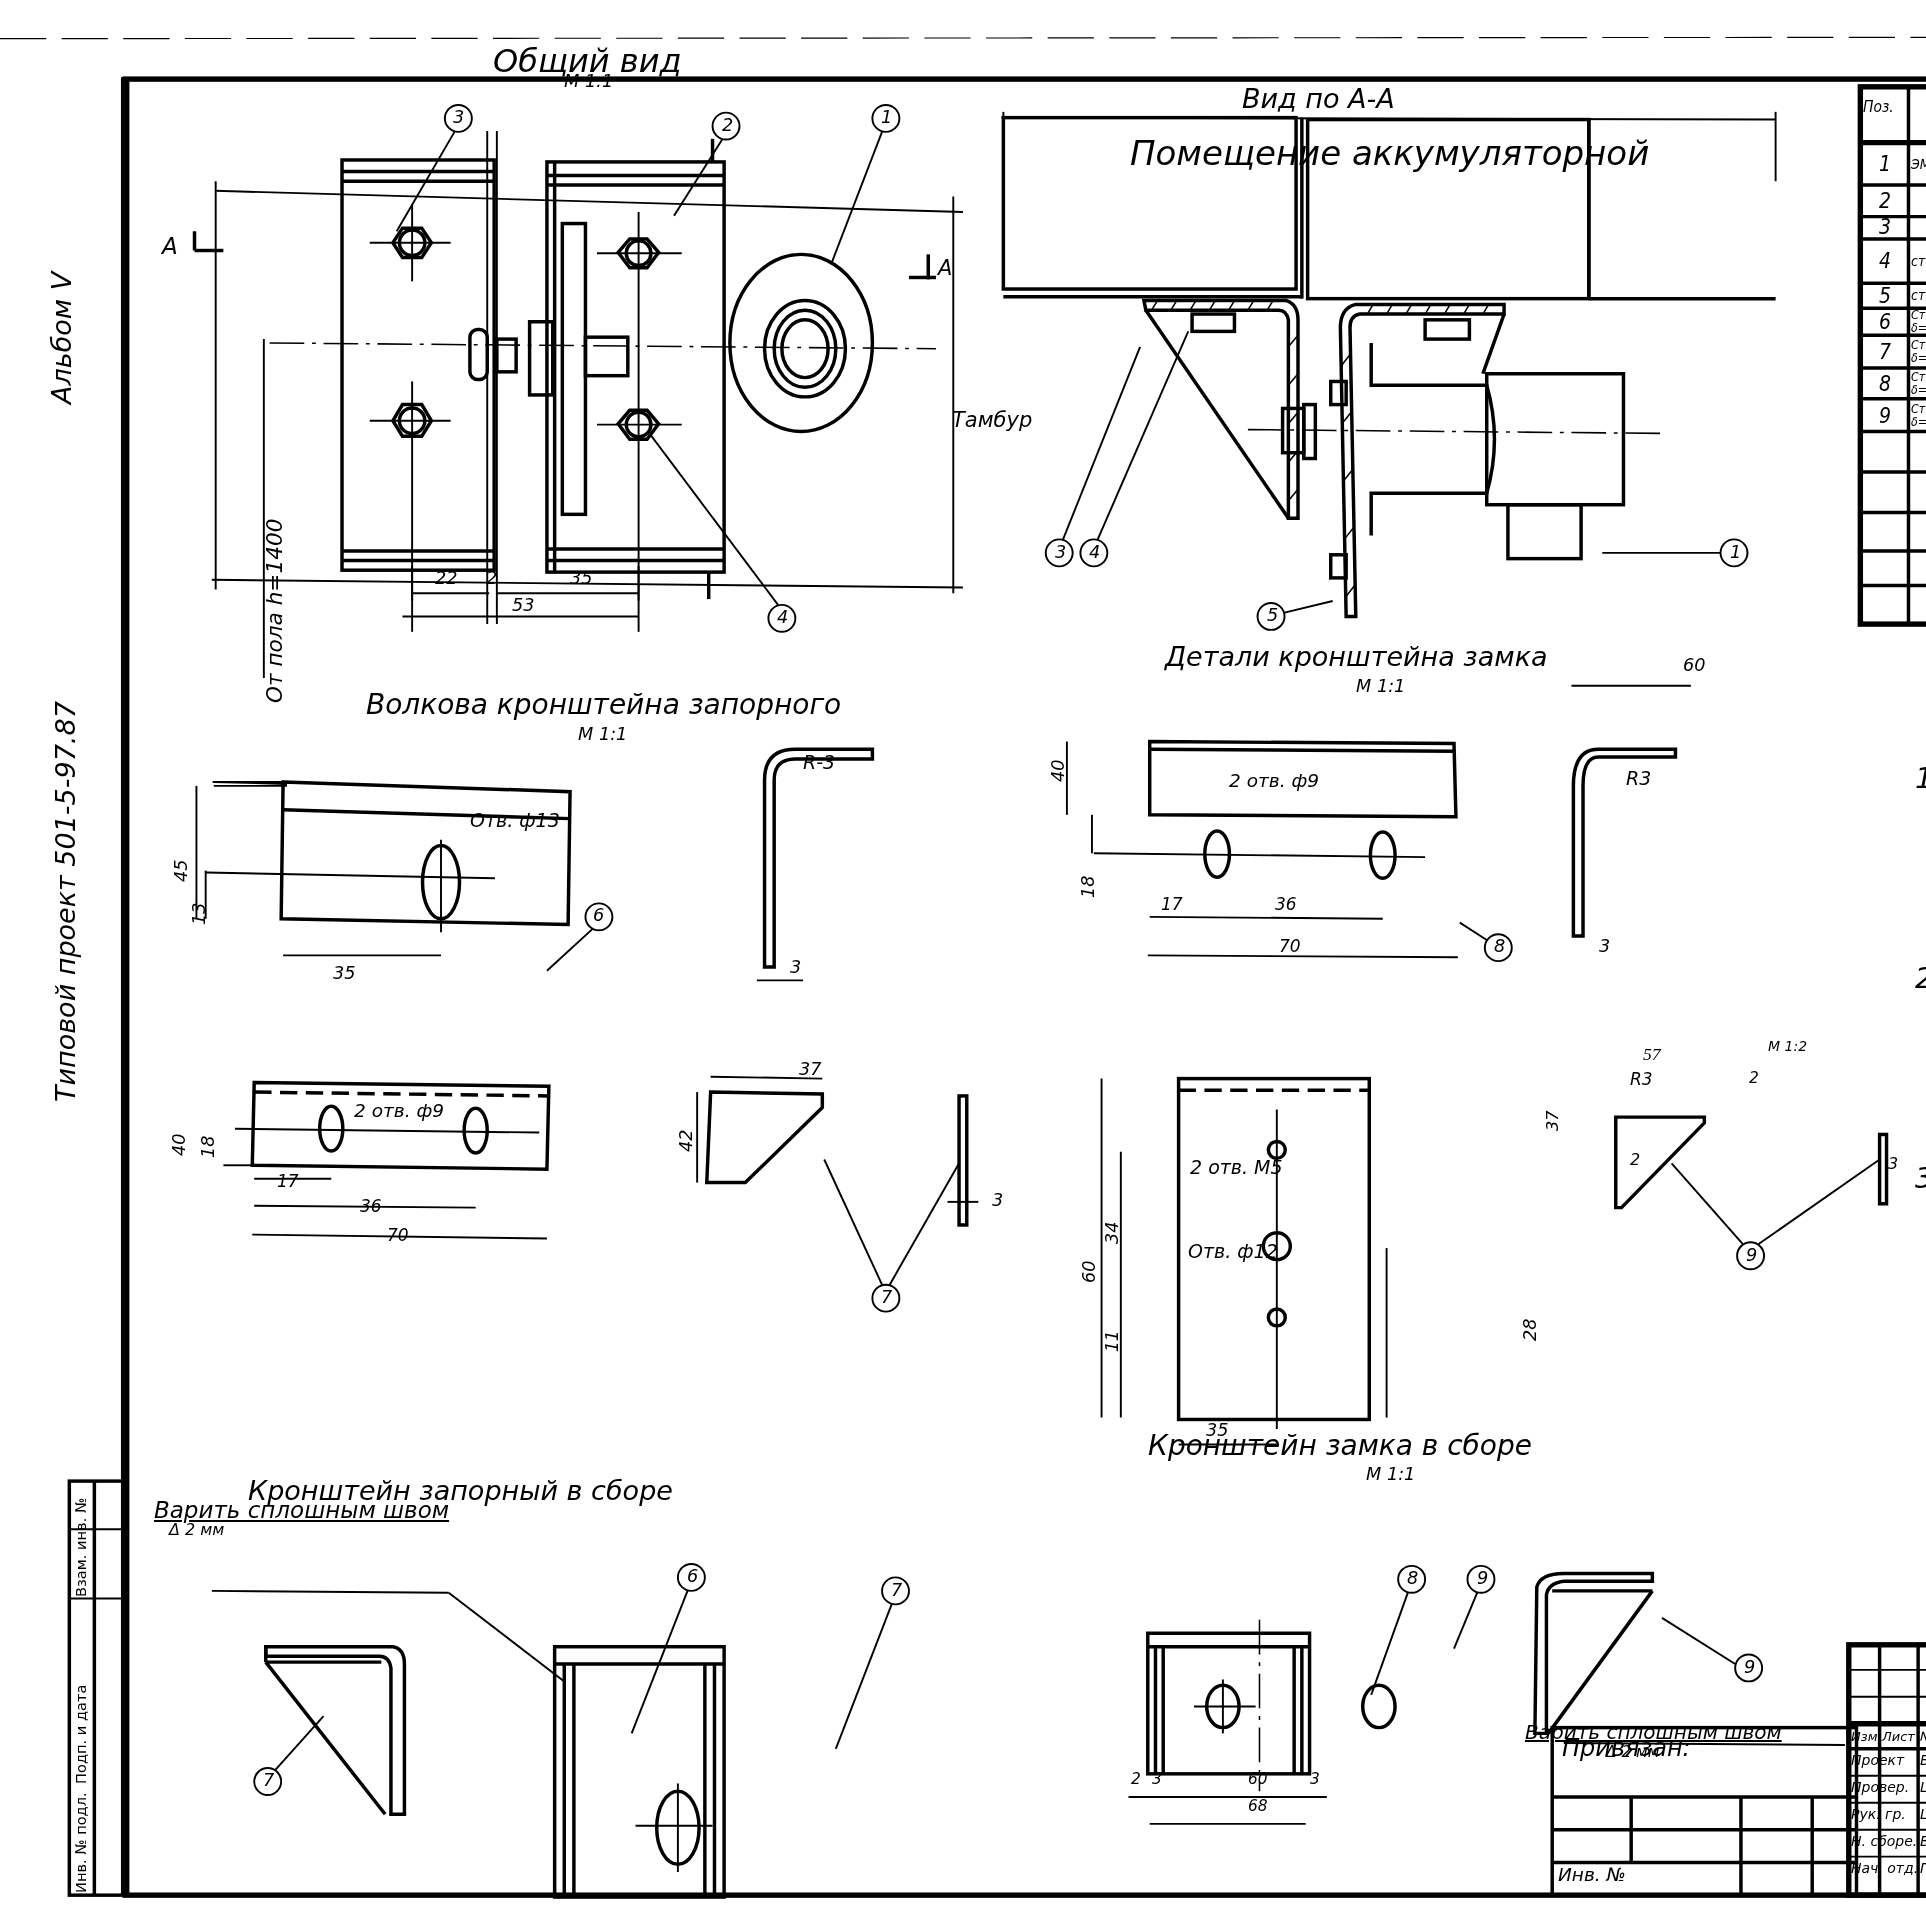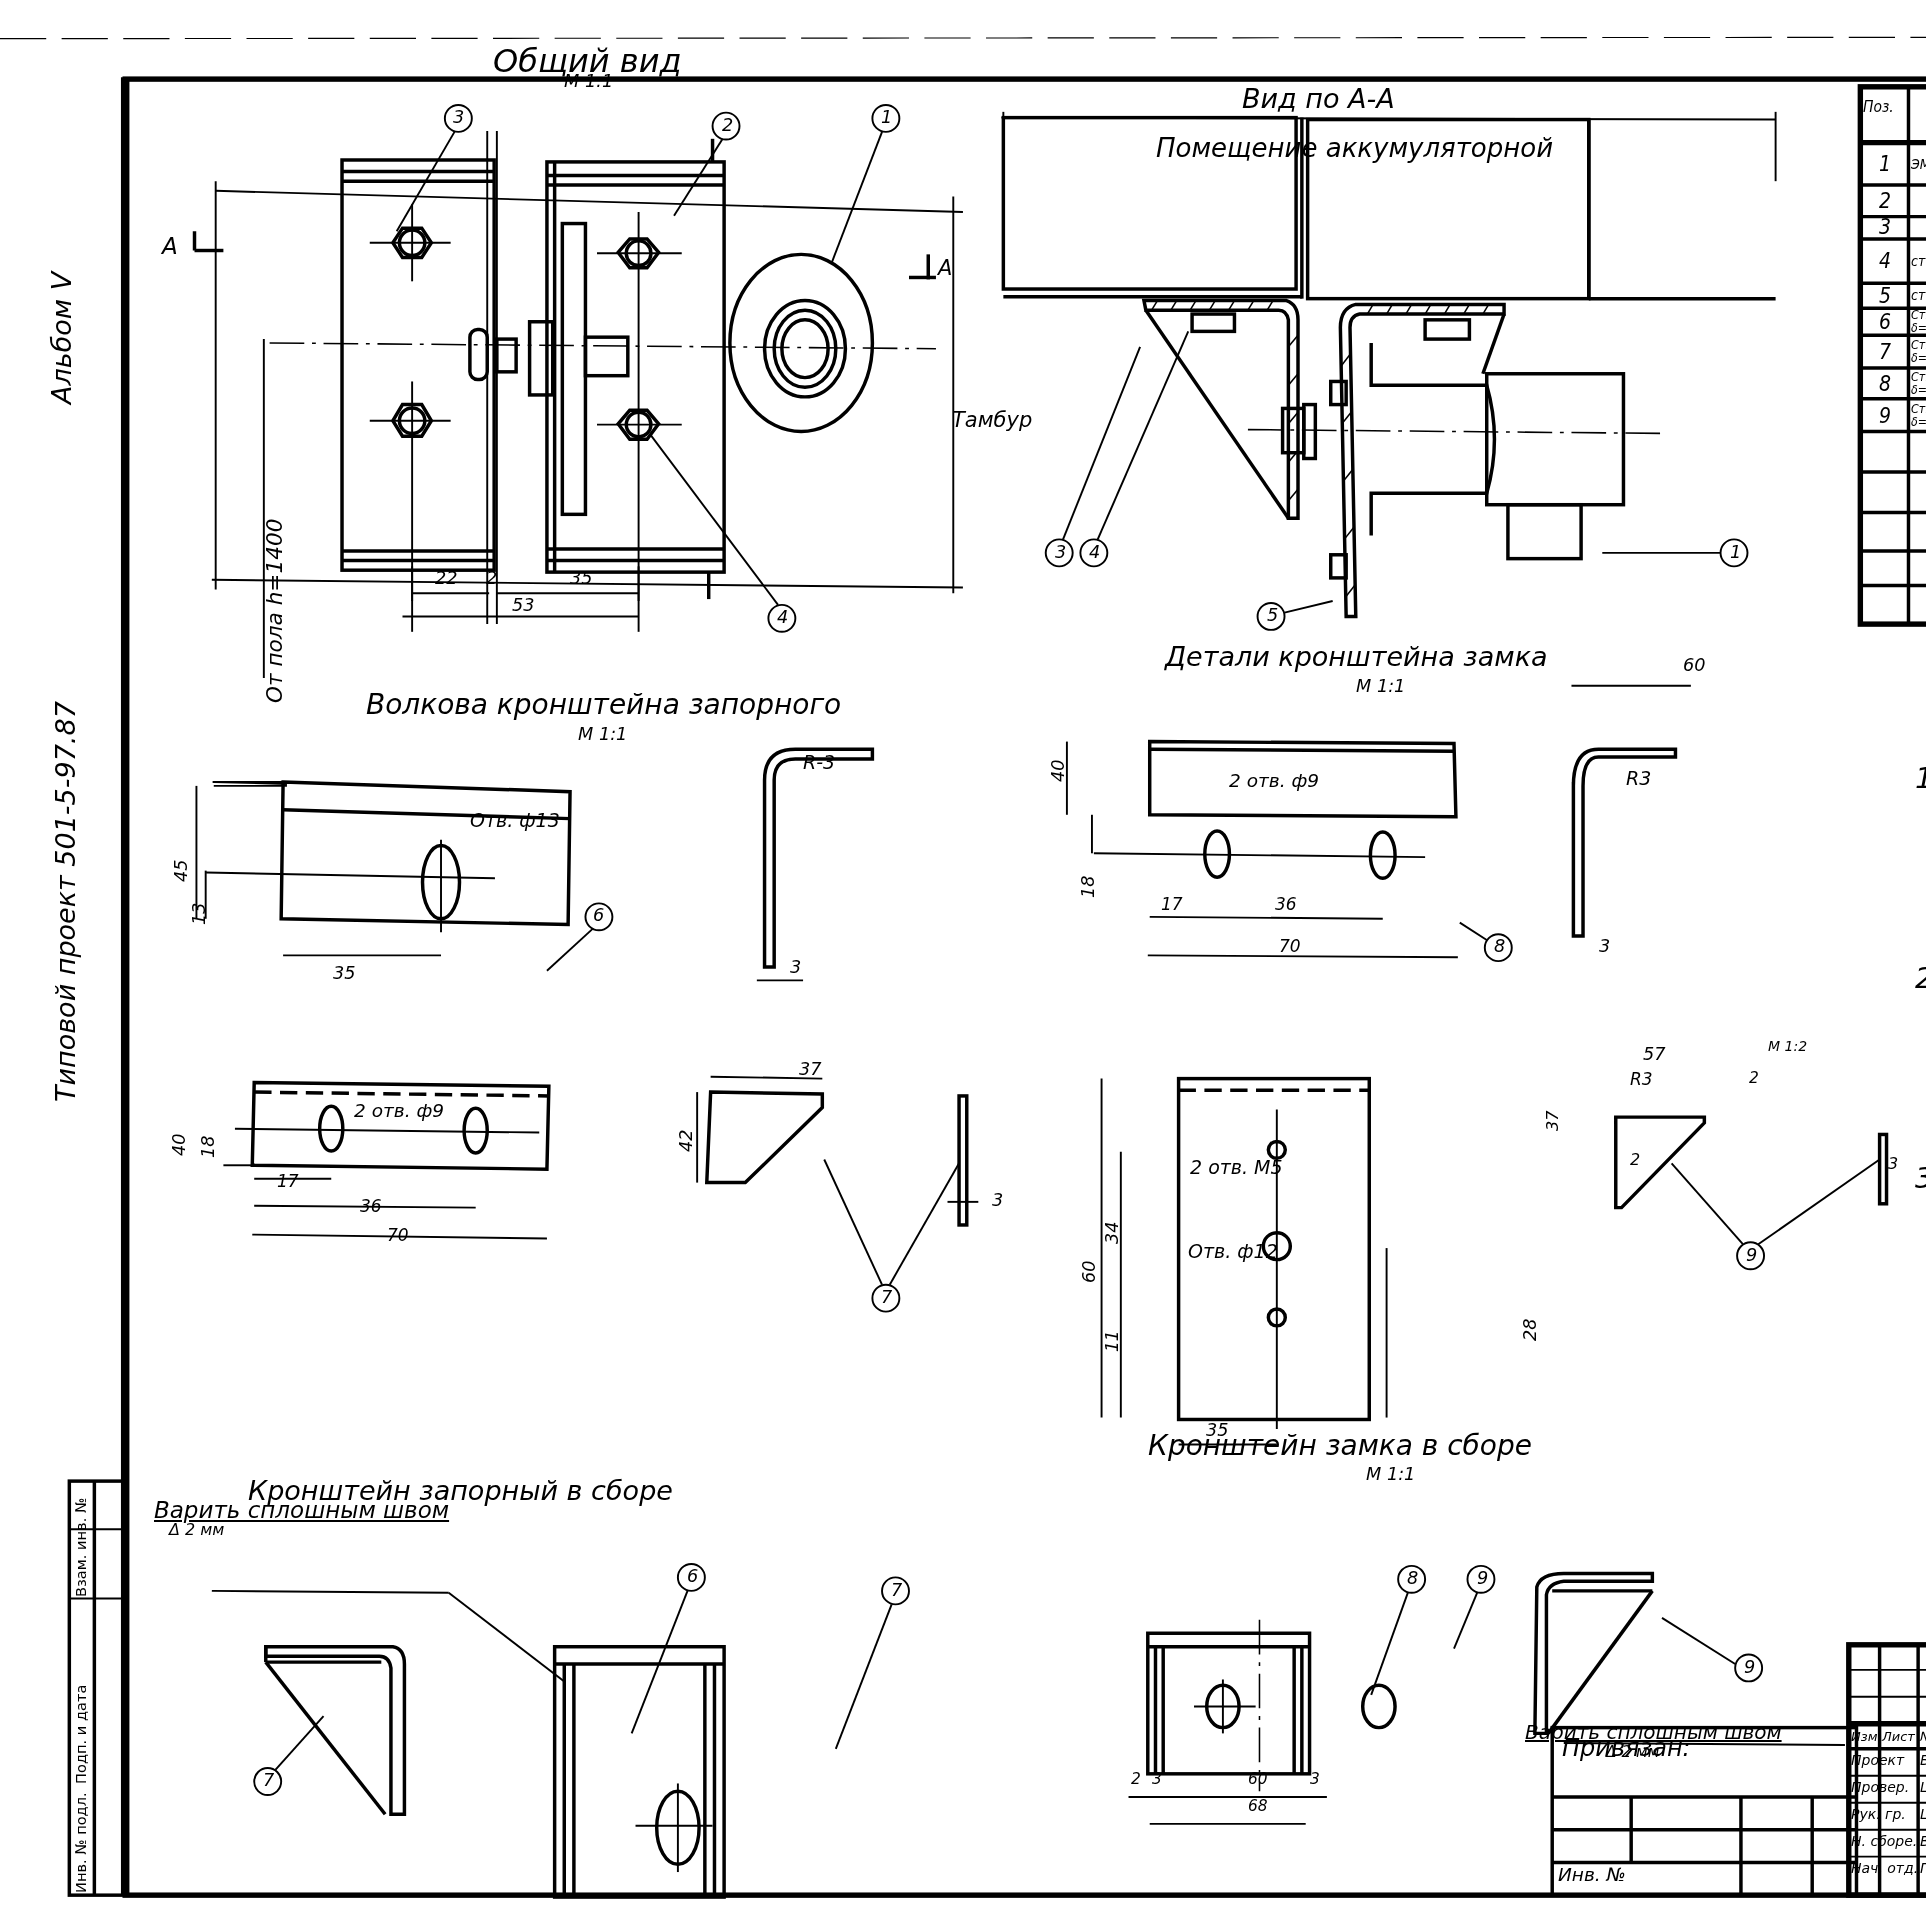--- a/index.html
+++ b/index.html
@@ -407,21 +407,21 @@
 <div class="abs" style="left:435px;top:568px;font-size:17.7px;">22</div>
 <div class="abs" style="left:486px;top:568px;font-size:17.7px;">2</div>
 <div class="abs" style="left:570px;top:568px;font-size:17.7px;">35</div>
 <div class="abs" style="left:512px;top:595px;font-size:17.7px;">53</div>
 <div class="abs" style="left:881px;top:107px;font-size:17.7px;">1</div>
 <div class="abs" style="left:722px;top:115px;font-size:17.7px;">2</div>
 <div class="abs" style="left:453px;top:107px;font-size:17.7px;">3</div>
 <div class="abs" style="left:777px;top:607px;font-size:17.7px;">4</div>
 
 <div class="abs" style="left:1242px;top:83px;font-size:27px;">Вид по А-А</div>
-<div class="abs" style="left:1156px;top:133px;font-size:26px;">Помещение аккумуляторной</div>
+<div class="abs" style="left:1130px;top:133px;font-size:34px;">Помещение аккумуляторной</div>
 <div class="abs" style="left:952px;top:408px;font-size:21px;">Тамбур</div>
 <div class="abs" style="left:1730px;top:542px;font-size:17.7px;">1</div>
 <div class="abs" style="left:1055px;top:542px;font-size:17.7px;">3</div>
 <div class="abs" style="left:1089px;top:542px;font-size:17.7px;">4</div>
 <div class="abs" style="left:1267px;top:605px;font-size:17.7px;">5</div>
 
 <div class="abs" style="left:366px;top:688px;font-size:28px;">Волкова кронштейна запорного</div>
 <div class="abs" style="left:578px;top:724px;font-size:17.7px;">М 1:1</div>
 <div class="abs" style="left:171px;top:882px;font-size:17.7px;transform:rotate(-90deg);transform-origin:left top;">45</div>
 <div class="abs" style="left:189px;top:925px;font-size:17.7px;transform:rotate(-90deg);transform-origin:left top;">13</div>
@@ -454,21 +454,21 @@
 <div class="abs" style="left:1599px;top:936px;font-size:17.7px;">3</div>
 <div class="abs" style="left:1626px;top:767px;font-size:19px;">R3</div>
 <div class="abs" style="left:1079px;top:1283px;font-size:17.7px;transform:rotate(-90deg);transform-origin:left top;">60</div>
 <div class="abs" style="left:1102px;top:1244px;font-size:17.7px;transform:rotate(-90deg);transform-origin:left top;">34</div>
 <div class="abs" style="left:1102px;top:1352px;font-size:17px;transform:rotate(-90deg);transform-origin:left top;">11</div>
 <div class="abs" style="left:1520px;top:1341px;font-size:17.7px;transform:rotate(-90deg);transform-origin:left top;">28</div>
 <div class="abs" style="left:1206px;top:1420px;font-size:17.7px;">35</div>
 <div class="abs" style="left:1190px;top:1156px;font-size:19px;">2 отв. М5</div>
 <div class="abs" style="left:1188px;top:1240px;font-size:19px;">Отв. ф12</div>
 <div class="abs" style="left:1768px;top:1038px;font-size:14px;">М 1:2</div>
-<div class="abs" style="left:1643px;top:1044px;font-size:17.7px;">57</div>
+<div class="abs" style="left:1643px;top:1044px;font-size:17.7px;font-family:Liberation Serif, serif;">57</div>
 <div class="abs" style="left:1749px;top:1069px;font-size:15.4px;">2</div>
 <div class="abs" style="left:1543px;top:1131px;font-size:16px;transform:rotate(-90deg);transform-origin:left top;">37</div>
 <div class="abs" style="left:1630px;top:1150px;font-size:16px;">2</div>
 <div class="abs" style="left:1888px;top:1154px;font-size:16px;">3</div>
 <div class="abs" style="left:1630px;top:1069px;font-size:17px;">R3</div>
 <div class="abs" style="left:1746px;top:1245px;font-size:17.7px;">9</div>
 
 <div class="abs" style="left:248px;top:1475px;font-size:27px;">Кронштейн запорный в сборе</div>
 <div class="abs" style="left:154px;top:1497px;font-size:23px;text-decoration:underline;">Варить сплошным швом</div>
 <div class="abs" style="left:169px;top:1520px;font-size:16px;">Δ 2 мм</div>

